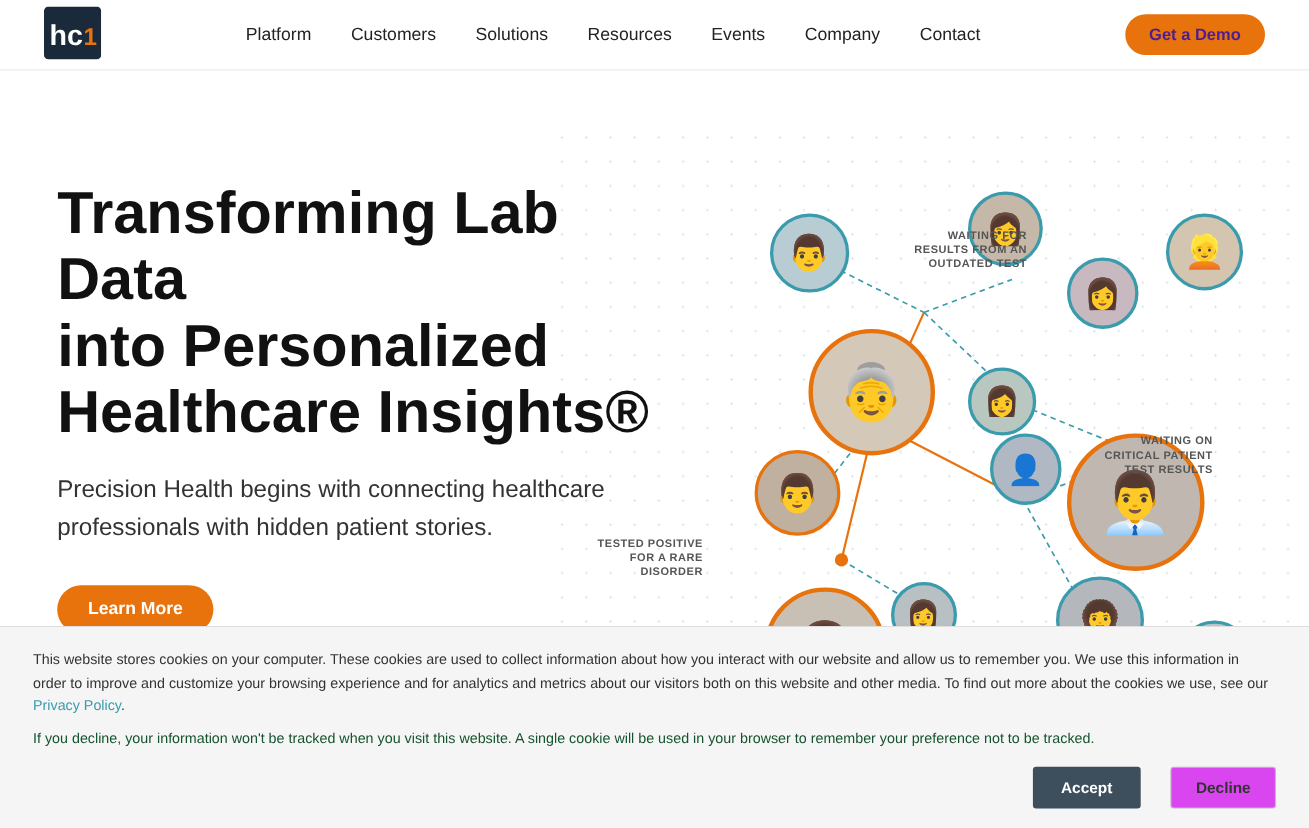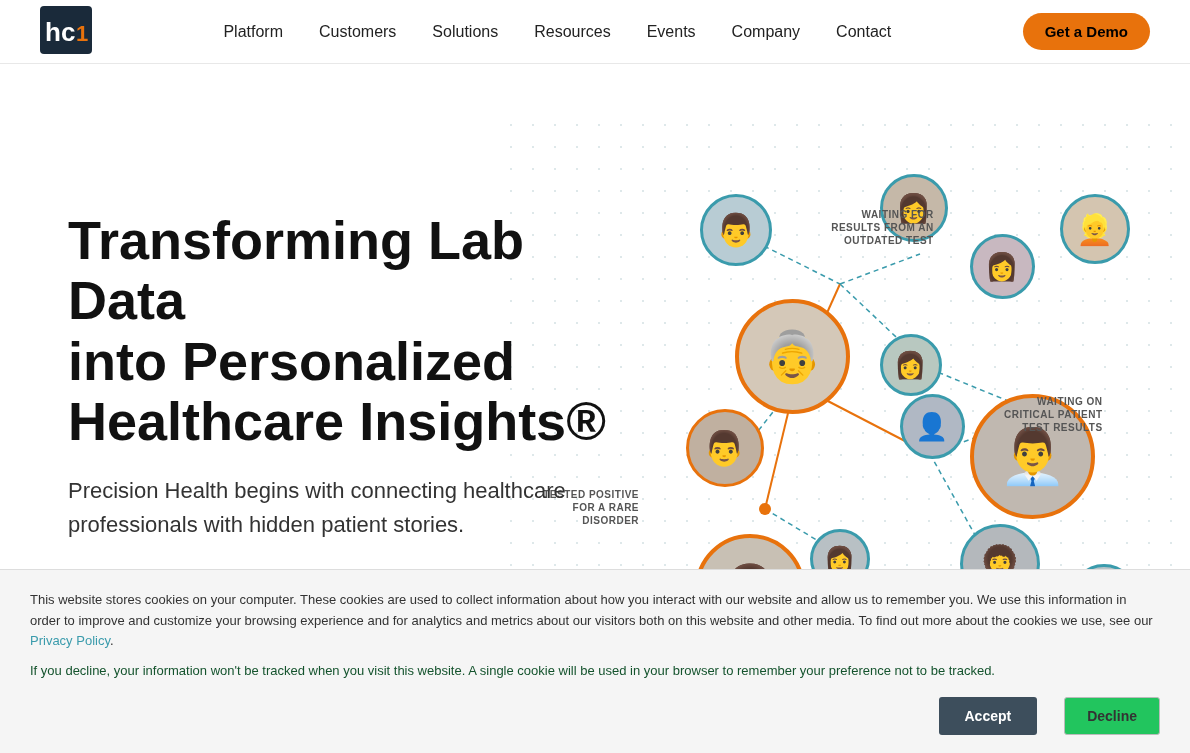--- a/index.html
+++ b/index.html
@@ -13,31 +13,31 @@
     }
     .nav-logo { display: flex; align-items: center; }
     .logo-box {
       width: 52px; height: 52px; display: flex; align-items: flex-start; justify-content: center;
     }
     .nav-links { display: flex; align-items: center; gap: 36px; }
     .nav-link {
       font-size: 16px; color: #222; text-decoration: none; cursor: pointer; font-weight: 500;
     }
     .demo-btn {
-      background: #e8720c; color: #000000; border: none; border-radius: 24px;
+      background: #e8720c; color: #4c1d95; border: none; border-radius: 24px;
       padding: 10px 22px; font-size: 15px; font-weight: 600; cursor: pointer;
     }
 
     
     .hero {
       position: relative; width: 1190px; min-height: 570px; overflow: hidden;
       background: #fff;
     }
     .hero-text {
-      position: absolute; left: 68px; top: 100px; max-width: 550px; z-index: 5; margin-top: 46px;
+      position: absolute; left: 52px; top: 100px; max-width: 550px; z-index: 5;
     }
     .hero-h1 {
       font-size: 54px; font-weight: 800; color: #111; line-height: 1.12;
       margin-bottom: 22px;
     }
     .hero-sub {
       font-size: 22px; color: #333; line-height: 1.55; margin-bottom: 36px;
     }
     .learn-btn {
       background: #e8720c; color: #fff; border: none; border-radius: 24px;
@@ -93,21 +93,21 @@
     .cookie-text a { color: #3a9bac; text-decoration: none; }
     .cookie-decline-text {
       font-size: 13px; color: #14532d; line-height: 1.55; margin-bottom: 16px;
     }
     .cookie-buttons { display: flex; justify-content: flex-end; gap: 27px; }
     .btn-accept {
       background: #3d4e5c; color: #fff; border: none; border-radius: 3px;
       padding: 10px 26px; font-size: 14px; font-weight: 600; cursor: pointer;
     }
     .btn-decline {
-      background: #22c55e; color: #333; border: 1px solid #bbb; border-radius: 3px;
+      background: #d946ef; color: #333; border: 1px solid #bbb; border-radius: 3px;
       padding: 10px 22px; font-size: 14px; font-weight: 600; cursor: pointer;
     }
 
     
     .revain-mark {
       position: fixed; bottom: 80px; right: 20px;
       font-size: 36px; font-weight: 900; color: rgba(0,0,0,0.07);
       pointer-events: none; z-index: 50; letter-spacing: 2px;
     }
   </style>

